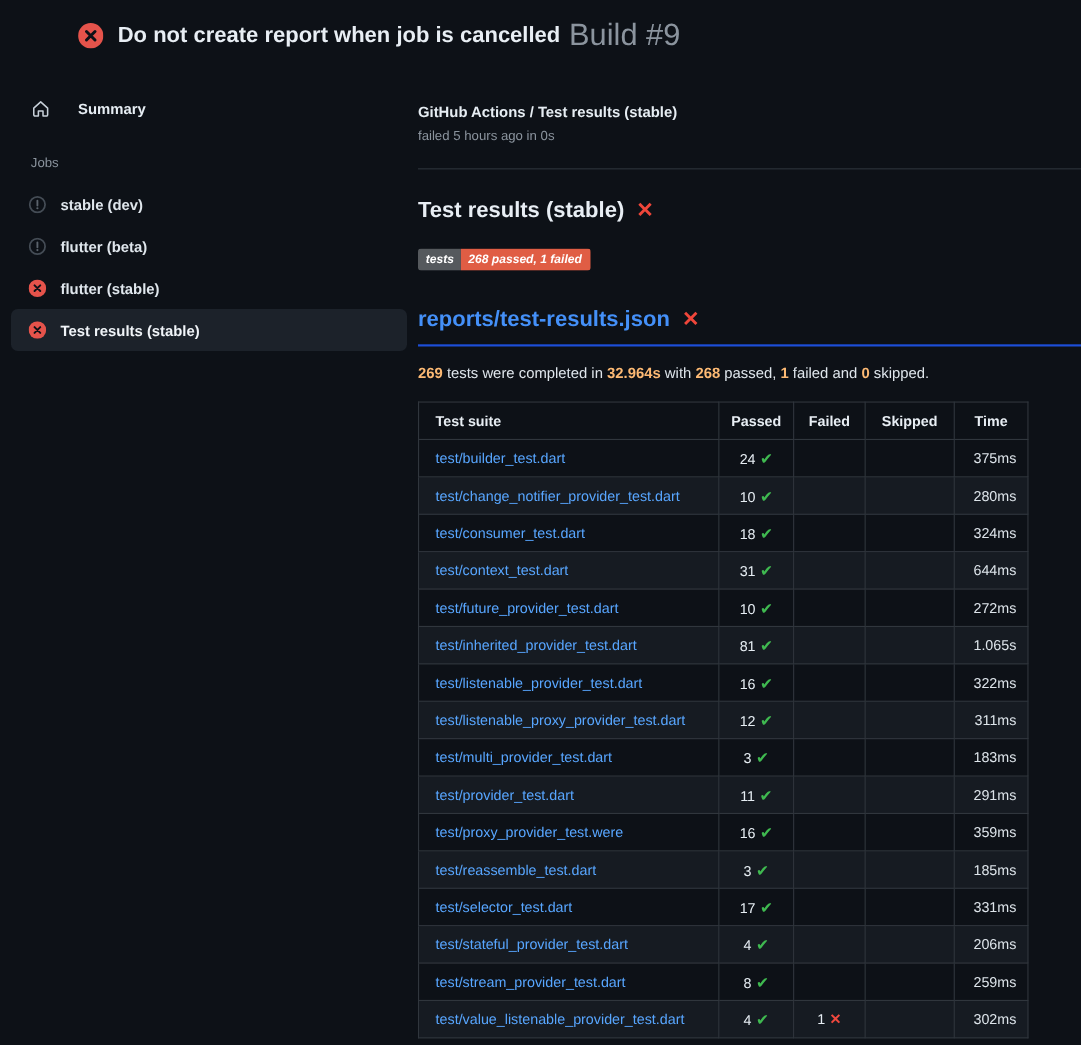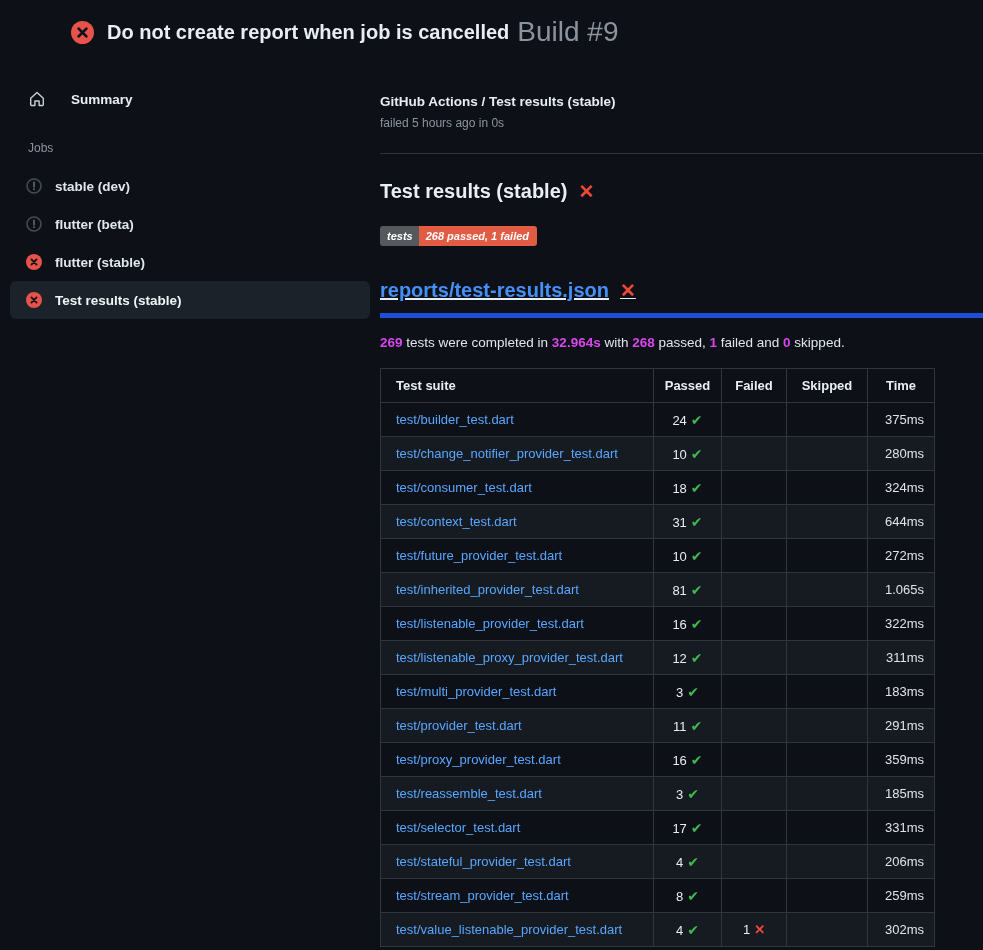--- a/index.html
+++ b/index.html
@@ -38,25 +38,25 @@
   .divider { border:none; border-top:1px solid #2e343c; margin-top:23px; }
 
   .section-head { display:flex; align-items:center; margin-top:26px; }
   .section-title { font-size:20px; font-weight:700; color:#e8eef4; }
   .fail-mark { color:#ef463a; font-size:19px; font-weight:700; margin-left:11px; line-height:1; }
 
   .badge { display:inline-flex; margin-top:23px; border-radius:3px; overflow:hidden; font-size:11px; font-weight:700; color:#fff;font-style:italic; }
   .badge .k { background:#55595d; padding:4px 6px 4px 7px; }
   .badge .v { background:#e05d44; padding:4px 8px 4px 7px; }
 
-  .report-head { display:flex; align-items:center; margin-top:33px; padding-bottom:11px; border-bottom:5px solid #1d4ed8;text-decoration:underline; }
+  .report-head { display:flex; align-items:center; margin-top:33px; padding-bottom:11px; border-bottom:2px solid #1d4ed8; }
   .report-title { font-size:20px; font-weight:700; color:#4490f8; text-decoration:none; cursor:pointer; }
 
   .summary-line { margin-top:17px; font-size:13.5px; color:#dfe6ec; }
-  .summary-line b { font-weight:700; color:#d946ef; }
+  .summary-line b { font-weight:700; color:#fdba74; }
 
   
   table { border-collapse:collapse; margin-top:18px; table-layout:fixed; width:554px; font-size:13px; }
   th, td { border:1px solid #30363d; padding:0 10px; height:34px; }
   th { font-weight:700; color:#e8eef4; text-align:center; }
   th.suite { text-align:left; padding-left:15px; }
   td { text-align:center; color:#e6edf3; }
   td.suite { text-align:left; padding-left:15px; }
   td.time { text-align:right; padding-right:10px; color:#dde4ea; }
   tbody tr:nth-child(even) { background:#161b22; }
@@ -224,21 +224,21 @@
             <td class="time">183ms</td>
           </tr>
           <tr>
             <td class="suite"><a class="suite-link">test/provider_test.dart</a></td>
             <td>11<span class="check">✔</span></td>
             <td></td>
             <td></td>
             <td class="time">291ms</td>
           </tr>
           <tr>
-            <td class="suite"><a class="suite-link">test/proxy_provider_test.dart</a></td>
+            <td class="suite"><a class="suite-link">test/proxy_provider_test.were</a></td>
             <td>16<span class="check">✔</span></td>
             <td></td>
             <td></td>
             <td class="time">359ms</td>
           </tr>
           <tr>
             <td class="suite"><a class="suite-link">test/reassemble_test.dart</a></td>
             <td>3<span class="check">✔</span></td>
             <td></td>
             <td></td>

